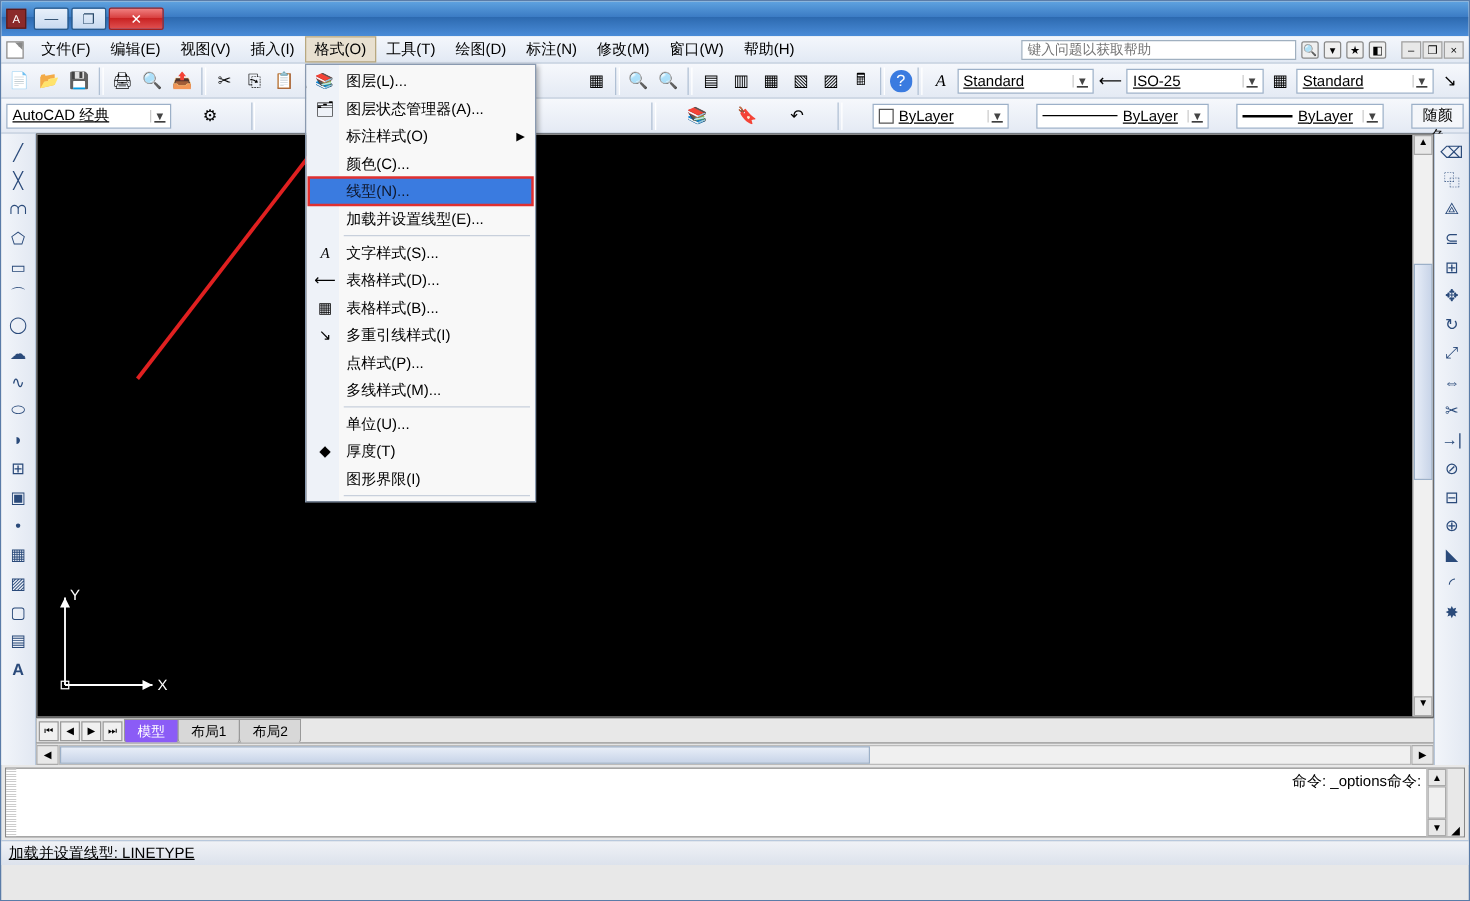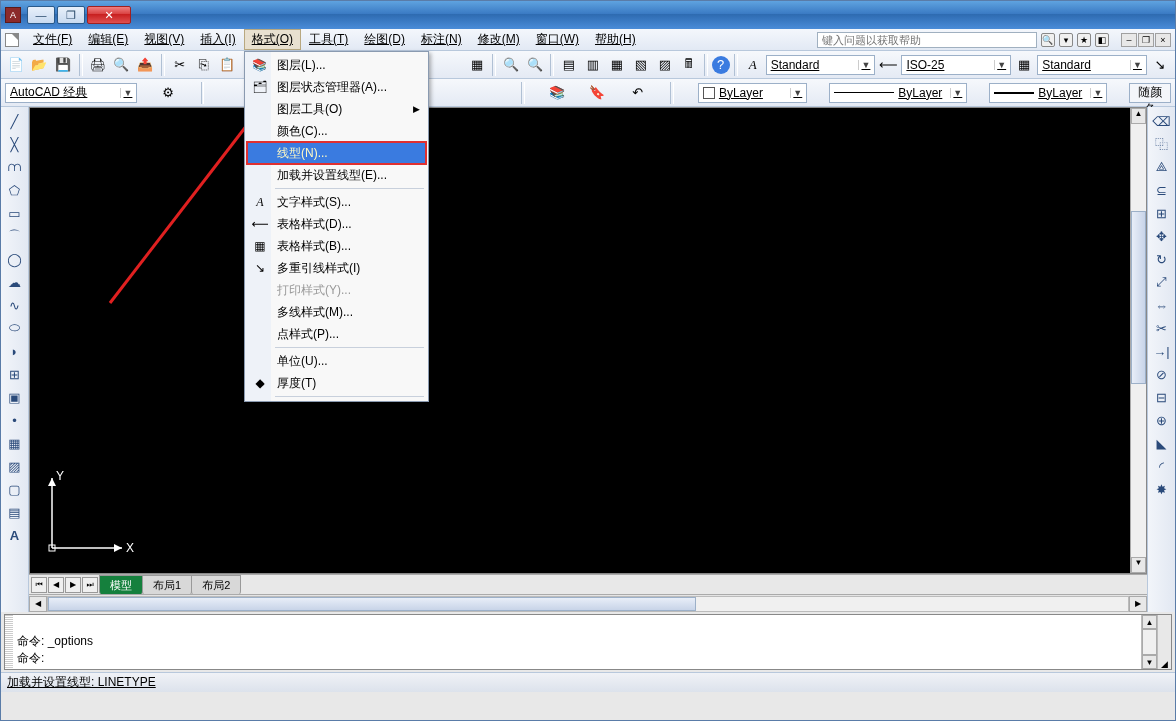--- a/index.html
+++ b/index.html
@@ -6,21 +6,21 @@
 body { width:1176px; height:721px; background:#e8e8e8; position:relative; overflow:hidden; border:1px solid #5a7ca8; }
 .titlebar { height:28px; background:linear-gradient(#5fa3e0,#3b7bc4 45%,#2d6ab0 46%,#4a8cd8); display:flex; align-items:center; padding:0 4px; color:#fff; }
 .titlebar .app-icon { width:16px; height:16px; background:#8b2a2a; margin-right:6px; display:flex; align-items:center; justify-content:center; font-size:9px; color:#fff; border:1px solid #5a1a1a;}
 .titlebar .title-text { flex:1; font-size:12px; }
 .winbtns { display:flex; gap:2px; }
 .winbtn { width:28px; height:18px; border:1px solid #2a5a8a; border-radius:2px; display:flex; align-items:center; justify-content:center; font-size:11px; background:linear-gradient(#e8f0fa,#c8daf0); color:#2a4a6a; }
 .winbtn.close { background:linear-gradient(#f08080,#d84040 45%,#c82020 46%,#e05050); color:#fff; width:44px; border-color:#a02020;}
 .menubar { height:22px; background:linear-gradient(#f4f7fc,#e2e9f4); display:flex; align-items:center; padding:0 4px; border-bottom:1px solid #b8c8dc; }
 .menubar .doc-icon { width:14px; height:14px; background:#fff; border:1px solid #888; margin-right:6px; position:relative;}
 .menubar .doc-icon:after{content:'';position:absolute;right:0;top:0;border:3px solid transparent;border-top-color:#888;border-right-color:#888;}
-.menu-item { padding:2px 8px; cursor:default;text-decoration:underline; }
+.menu-item { padding:2px 8px; cursor:default; }
 .menu-item.active { background:#e8e0d0; border:1px solid #b8a880; padding:1px 7px; }
 .help-search { margin-left:auto; display:flex; align-items:center; gap:4px;}
 .help-search input{ width:220px; height:16px; border:1px solid #a0b0c0; padding:0 4px; font-size:11px; background:#fff;}
 .help-search .sicon{ width:14px; height:14px; border:1px solid #888; border-radius:2px; display:flex; align-items:center; justify-content:center; font-size:9px; background:#f0f0f0;}
 .doc-winbtns{ display:flex; gap:1px; margin-left:8px;}
 .doc-winbtns span{ width:16px; height:14px; border:1px solid #a0a0a0; background:#e8e8e8; display:flex; align-items:center; justify-content:center; font-size:9px;}
 .toolbar-row { height:28px; background:linear-gradient(#f6f8fc,#e4eaf4); border-bottom:1px solid #b8c8dc; display:flex; align-items:center; padding:0 4px; gap:2px;}
 .tbtn { width:22px; height:22px; border:1px solid transparent; display:flex; align-items:center; justify-content:center; font-size:13px; cursor:default;}
 .tsep { width:4px; height:22px; border-left:1px solid #b0c0d4; border-right:1px solid #fff; margin:0 2px;}
 .dropdown-field { height:20px; background:#fff; border:1px solid #9cb0c8; display:flex; align-items:center; padding:0 2px 0 4px; gap:4px;text-decoration:underline;}
@@ -31,35 +31,35 @@
 .v-toolbar.right{ border-right:none; border-left:1px solid #b8c8dc;}
 .vbtn{ width:22px; height:20px; display:flex; align-items:center; justify-content:center; font-size:13px; color:#2a4a7a;}
 .canvas-wrap{ flex:1; display:flex; flex-direction:column; background:#000;}
 .canvas{ flex:1; position:relative; background:#000; border:1px solid #888;}
 .ucs{ position:absolute; left:10px; bottom:10px; }
 .ucs svg{ overflow:visible;}
 .arrow-line{ position:absolute; pointer-events:none;}
 .tab-row{ height:20px; background:#e8e8e8; display:flex; align-items:center; border-top:1px solid #aaa; padding-left:2px;}
 .tab-nav{ width:16px; height:16px; border:1px solid #999; background:#f0f0f0; display:flex; align-items:center; justify-content:center; font-size:8px; margin-right:1px;}
 .tab{ padding:2px 10px; background:#d8d8d8; border:1px solid #999; border-bottom:none; margin-right:-1px; font-size:11px; border-radius:0 0 4px 4px;}
-.tab.active{ background:#15803d; color:#fff;text-align:right;}
+.tab.active{ background:#8b5cf6; color:#fff;text-align:right;}
 .scroll-h{ height:18px; background:#e4e4e4; border-top:1px solid #aaa; display:flex; align-items:center;}
 .scroll-h .track{ flex:1; height:16px; background:#f0f0f0; border:1px solid #bbb; position:relative;}
 .scroll-h .thumb{ position:absolute; left:0; top:0; bottom:0; width:60%; background:linear-gradient(#e8eef8,#c8d4e8); border:1px solid #9cb0c8;}
 .scroll-h .sbtn{ width:18px; height:16px; border:1px solid #aaa; background:#e8e8e8; display:flex; align-items:center; justify-content:center; font-size:8px;}
 .cmd-area{ height:56px; border:1px solid #888; margin:2px 3px; display:flex; background:#fff;}
 .cmd-drag{ width:8px; background:repeating-linear-gradient(#ccc,#ccc 1px,#fff 1px,#fff 2px);}
-.cmd-text{ flex:1; padding:2px 4px; font-family:"SimSun",monospace; font-size:13px; display:flex; flex-direction:column; justify-content:flex-end;}
+.cmd-text{ flex:1; padding:2px 4px; font-family:"SimSun",monospace; font-size:13px; display:flex; flex-direction:row; justify-content:flex-end;}
 .cmd-scroll{ width:16px; background:#e8e8e8; border-left:1px solid #bbb; display:flex; flex-direction:column;}
 .cmd-scroll span{flex:0 0 14px; display:flex; align-items:center; justify-content:center; font-size:8px; border:1px solid #aaa;}
 .cmd-scroll .tr{flex:1; background:#f0f0f0;}
 .statusbar{ height:20px; background:linear-gradient(#f0f2f6,#dce2ec); border-top:1px solid #b8c8dc; display:flex; align-items:center; padding:0 6px; font-size:12px;text-decoration:underline;}
 .dropdown-menu{ position:absolute; left:243px; top:50px; width:185px; background:linear-gradient(90deg,#eef2f8 0,#eef2f8 26px,#f8f8f8 26px,#f8f8f8 100%); border:1px solid #8a9ab0; box-shadow:2px 2px 4px rgba(0,0,0,.3); padding:2px;}
 .dm-item{ height:22px; display:flex; align-items:center; padding:0 20px 0 30px; position:relative; cursor:default;}
-.dm-item.highlight{ background:#3a7be0; color:#fef9c3; outline:2px solid #e03030; outline-offset:-1px;}
+.dm-item.highlight{ background:#3a7be0; color:#0f172a; outline:2px solid #e03030; outline-offset:-1px;}
 .dm-item.disabled{ color:#999;}
 .dm-item .mi-icon{ position:absolute; left:4px; width:18px; text-align:center; font-size:12px;}
 .dm-item .sub-arrow{ position:absolute; right:6px; font-size:9px;}
 .dm-sep{ height:1px; background:#c8d0dc; margin:2px 2px 2px 28px;}
 .color-swatch{width:12px;height:12px;border:1px solid #555;background:#fff;}
 .lineweight-sample{width:40px;height:2px;background:#000;}
 .linetype-sample{width:60px;border-top:1px solid #000;}
 </style>
 </head>
 <body>
@@ -297,21 +297,21 @@
 <div class="dropdown-menu">
   <div class="dm-item">
       <span class="mi-icon">📚</span>
       <span>图层(L)...</span>
     </div>
   <div class="dm-item">
       <span class="mi-icon">🗂</span>
       <span>图层状态管理器(A)...</span>
     </div>
   <div class="dm-item">
-      <span>图层工具(O)</span>
+      <span>标注样式(O)</span>
       <span class="sub-arrow">▶</span>
     </div>
   <div class="dm-item">
       <span>颜色(C)...</span>
     </div>
   <div class="dm-item highlight">
       <span>线型(N)...</span>
     </div>
   <div class="dm-item">
       <span>加载并设置线型(E)...</span>
@@ -326,31 +326,31 @@
       <span>表格样式(D)...</span>
     </div>
   <div class="dm-item">
       <span class="mi-icon">▦</span>
       <span>表格样式(B)...</span>
     </div>
   <div class="dm-item">
       <span class="mi-icon">↘</span>
       <span>多重引线样式(I)</span>
     </div>
-  <div class="dm-item disabled">
-      <span>打印样式(Y)...</span>
+  <div class="dm-item">
+      <span>点样式(P)...</span>
     </div>
   <div class="dm-item">
       <span>多线样式(M)...</span>
-    </div>
-  <div class="dm-item">
-      <span>点样式(P)...</span>
     </div>
   <div class="dm-sep"></div>
   <div class="dm-item">
       <span>单位(U)...</span>
     </div>
   <div class="dm-item">
       <span class="mi-icon">◆</span>
       <span>厚度(T)</span>
     </div>
+  <div class="dm-item">
+      <span>图形界限(I)</span>
+    </div>
   <div class="dm-sep"></div>
 </div>
 
 </body></html>

